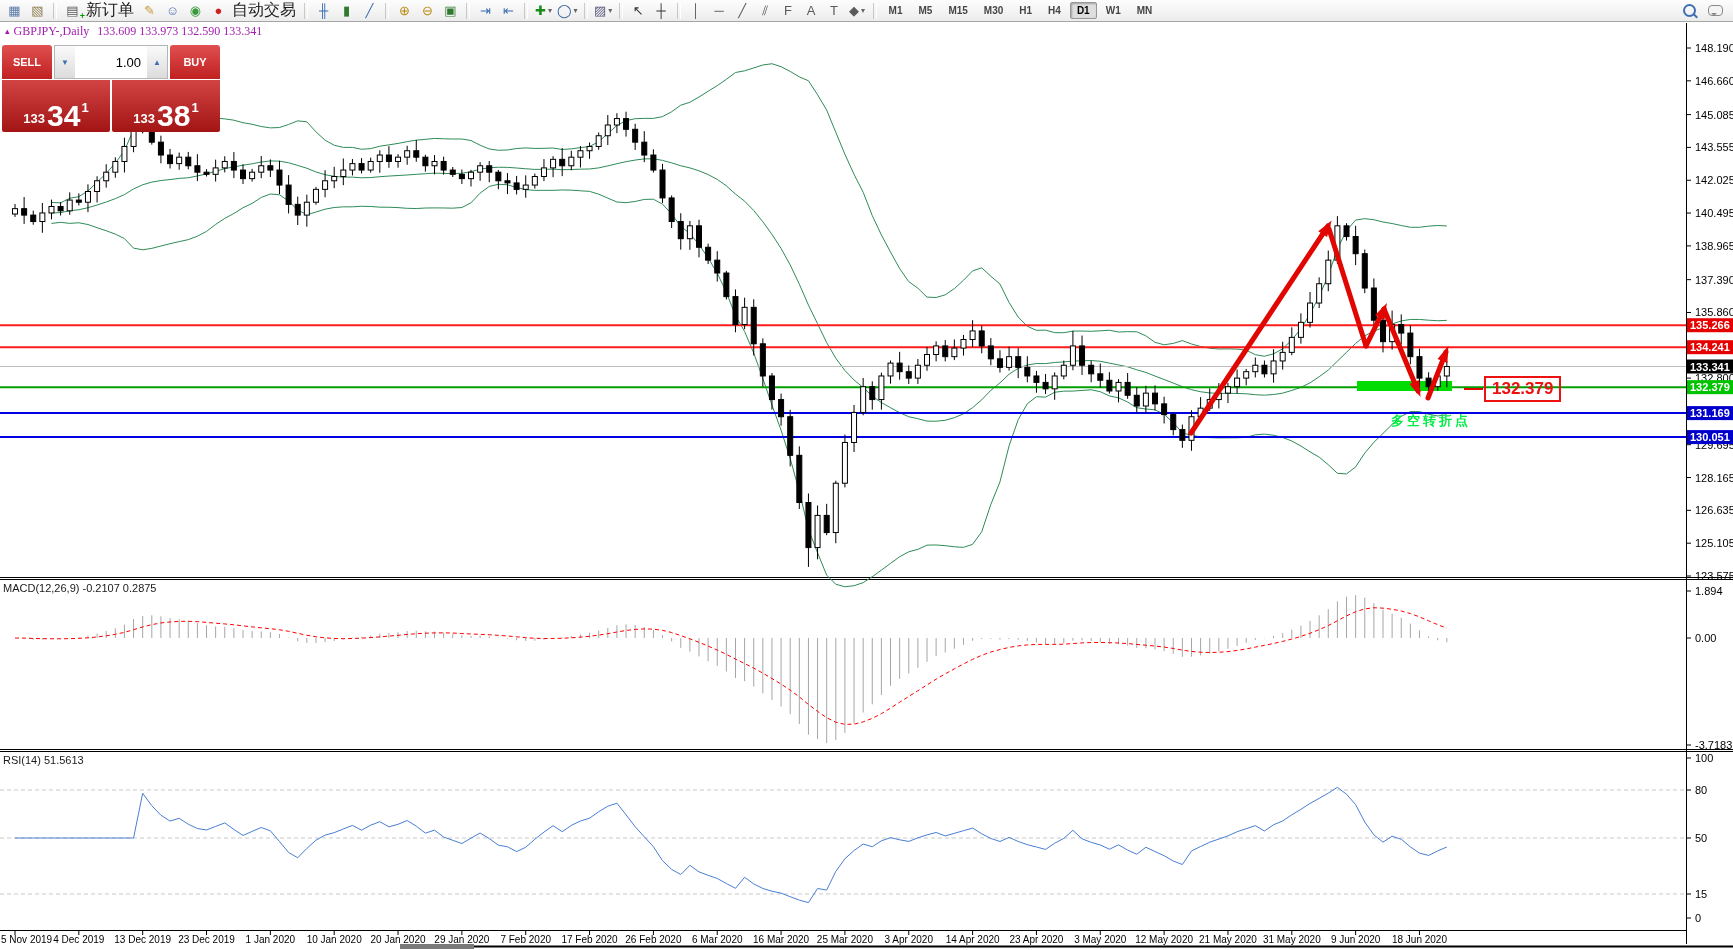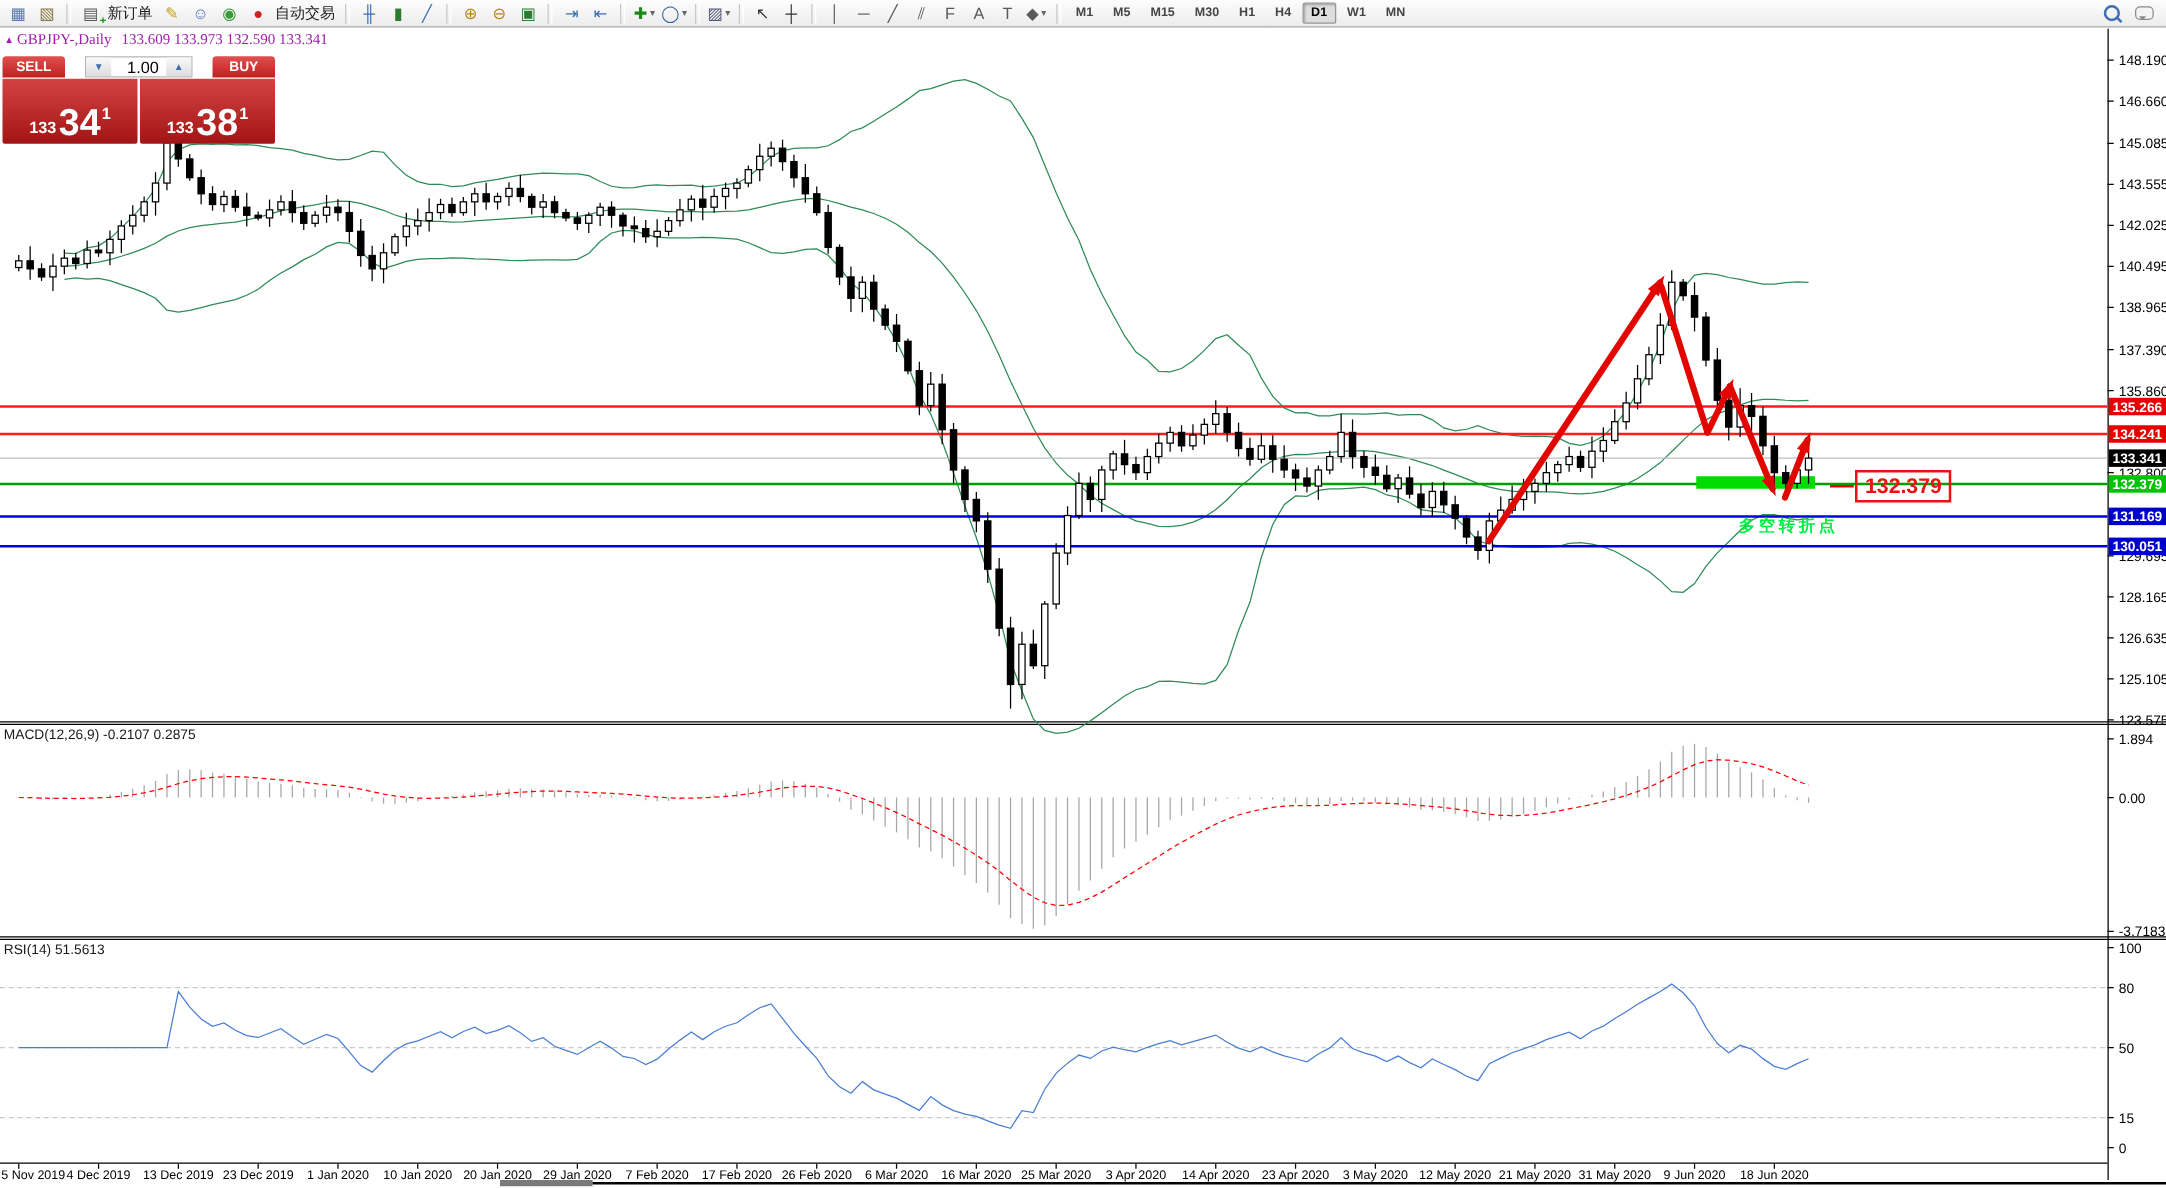--- a/index.html
+++ b/index.html
@@ -8,36 +8,36 @@
   
   .toolbar{position:absolute;left:0;top:0;width:1733px;height:22px;box-sizing:border-box;
            background:linear-gradient(#fdfdfd,#ececec);border-bottom:1px solid #a6a6a6;
            display:flex;align-items:center;padding-left:3px;}
   .sep{width:2px;height:16px;border-left:1px solid #c9c9c9;border-right:1px solid #ffffff;margin:0 4px;}
   .tbi{height:18px;min-width:19px;display:flex;align-items:center;justify-content:center;
        font-size:13px;line-height:1;color:#5a5a5a;padding:0 2px;border-radius:2px;position:relative;}
   .tbi .glyph{pointer-events:none;}
   .tbi .plus{position:absolute;right:-1px;bottom:-1px;font-size:9px;font-weight:bold;color:#0a9b0a;}
   .tbi .dd{font-size:8px;color:#666;margin-left:2px;}
-  .tblabel{font-size:12px;color:#1a1a1a;margin:0 4px 0 2px;white-space:nowrap;}
+  .tblabel{font-size:16px;color:#1a1a1a;margin:0 4px 0 2px;white-space:nowrap;}
   .tf{font-size:10px;font-weight:bold;color:#454545;padding:2px 6px;margin:0 1px;border:1px solid transparent;border-radius:2px;text-align:center;}
   .tf.active{background:#dedede;border:1px solid #979797;box-shadow:inset 1px 1px 2px rgba(0,0,0,.28);color:#000;}
   .tb-right{margin-left:auto;display:flex;align-items:center;margin-right:10px;gap:12px;}
   .mag{width:9px;height:9px;border:2px solid #3f6fb3;border-radius:50%;position:relative;display:inline-block;}
   .mag:after{content:"";position:absolute;width:5px;height:2px;background:#3f6fb3;transform:rotate(45deg);right:-4px;bottom:-2px;}
   .chat{width:13px;height:9px;border:1.5px solid #8a8a8a;border-radius:4px;position:relative;display:inline-block;background:#f4f4f4;}
   .chat:after{content:"";position:absolute;left:2px;bottom:-4px;border:3px solid transparent;border-top-color:#8a8a8a;}
   
   .chart-title{position:absolute;left:5px;top:24px;font-size:12px;color:#a21caf;white-space:nowrap;font-family:Liberation Serif, serif;}
   .chart-title .tri{font-size:9px;margin-right:4px;vertical-align:1px;}
   .chart-title .ohlc{margin-left:8px;}
   .ind-label{position:absolute;left:3px;font-size:11px;color:#1a1a1a;white-space:nowrap;}
   
   .oct{position:absolute;left:2px;top:45px;width:218px;}
-  .oct-row1{display:flex;height:17px;gap:16px;}
+  .oct-row1{display:flex;height:34px;gap:2px;}
   .oct-btn{flex:0 0 50px;background:linear-gradient(#e05050,#c02020);color:#fff;font-size:11px;font-weight:bold;
            display:flex;align-items:center;justify-content:center;border-radius:3px 3px 0 0;}
   .oct-spin{flex:1;display:flex;background:#fff;border:1px solid #b5b5b5;box-sizing:border-box;}
   .spin-btn{width:20px;display:flex;align-items:center;justify-content:center;background:linear-gradient(#fafafa,#dcdcdc);
             font-size:8px;color:#3f6fb3;}
   .spin-val{flex:1;display:flex;align-items:center;justify-content:flex-end;padding-right:6px;font-size:13px;color:#000;}
   .oct-row2{display:flex;height:52px;gap:2px;margin-top:1px;}
   .oct-price{flex:1;background:linear-gradient(#d24343,#a31414);color:#fff;display:flex;align-items:flex-end;
              justify-content:center;padding-bottom:3px;border-radius:0 0 2px 2px;}
   .oct-price .sm{font-size:13px;font-weight:bold;margin:0 2px 3px 0;}

